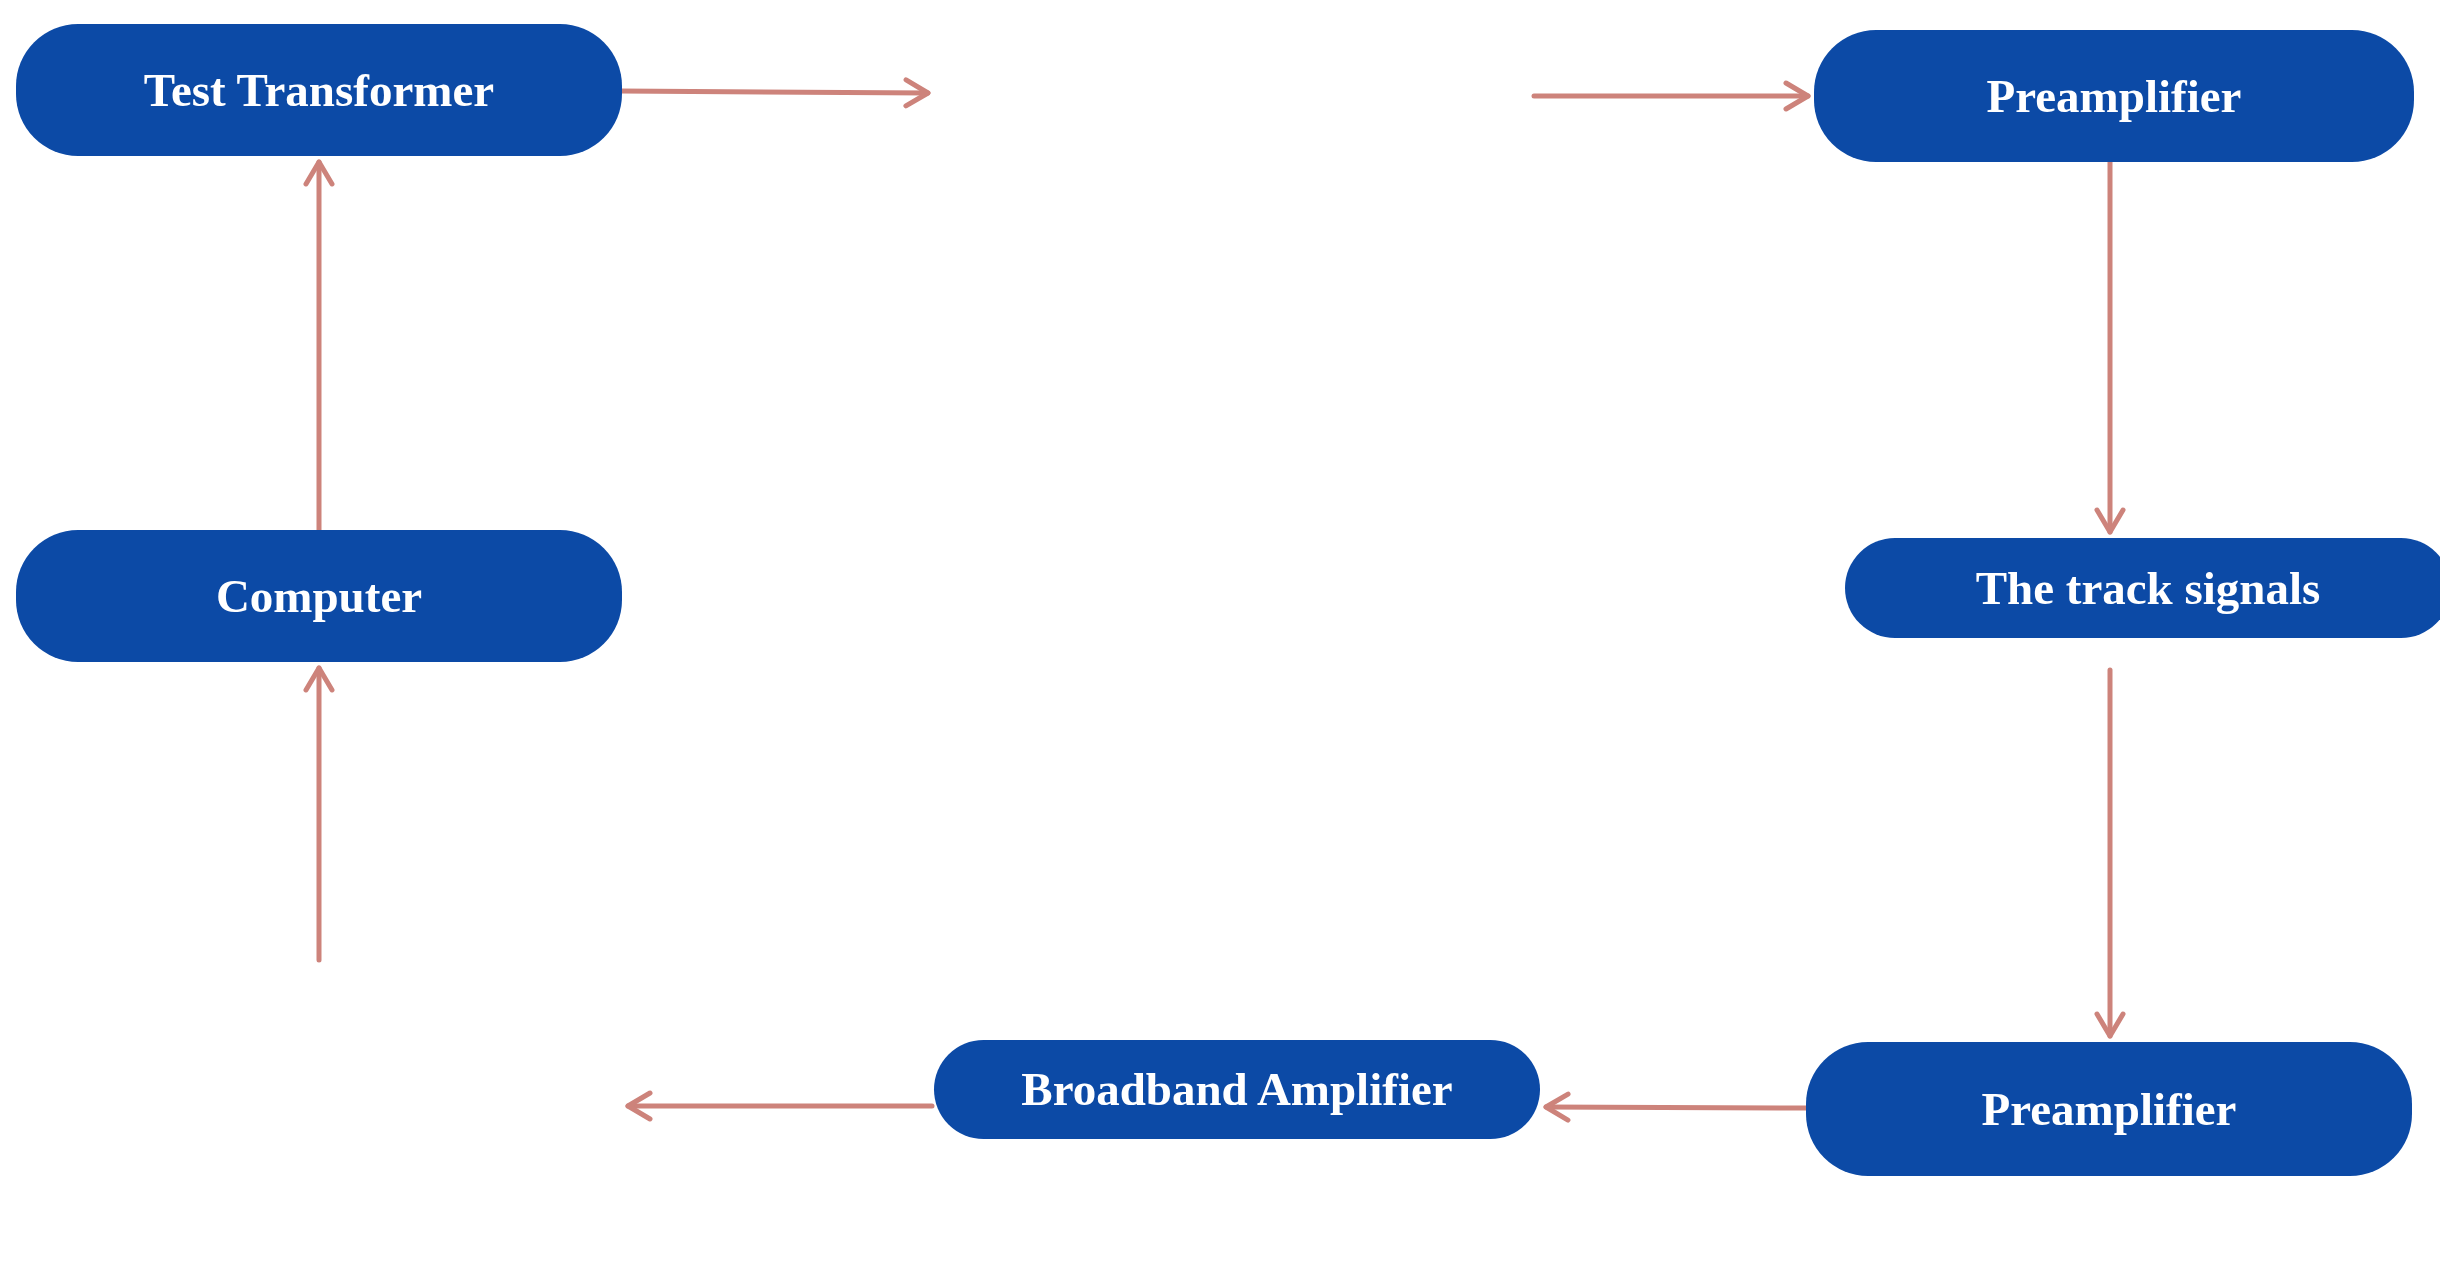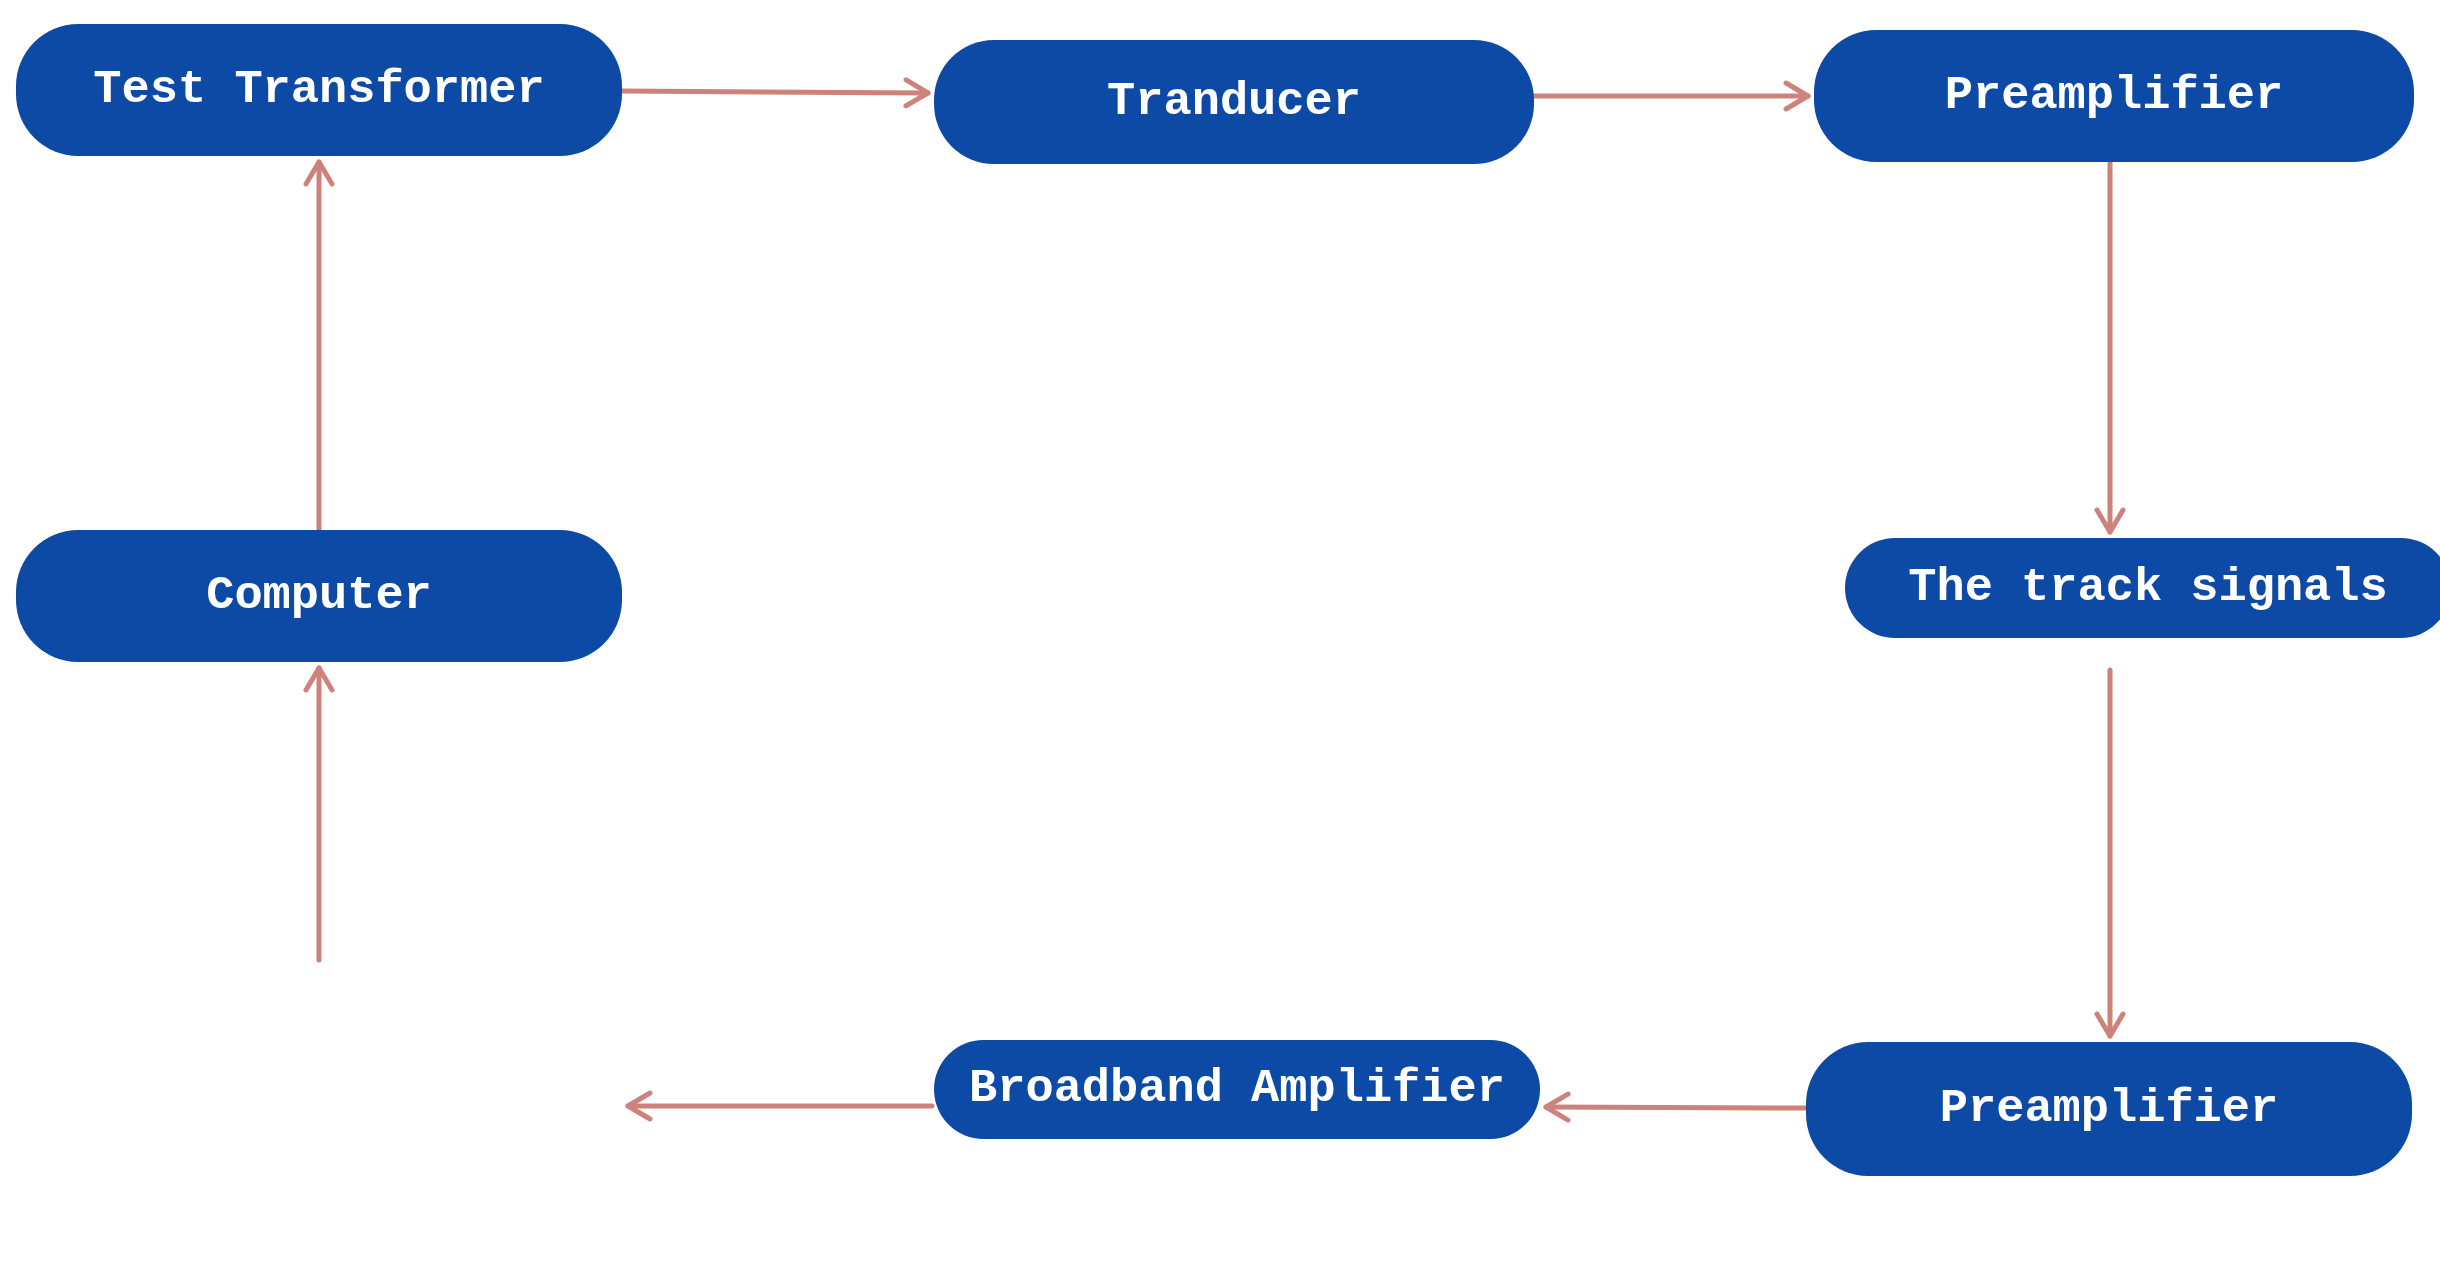--- a/index.html
+++ b/index.html
@@ -5,21 +5,21 @@
   html, body {
     margin: 0;
     padding: 0;
     background: #ffffff;
   }
   .canvas {
     position: relative;
     width: 2440px;
     height: 1266px;
     background: var(--background, #ffffff);
-    font-family: Liberation Mono, monospace;
+    font-family: Liberation Serif, serif;
     overflow: hidden;
   }
   svg.edges {
     position: absolute;
     left: 0;
     top: 0;
     width: 2440px;
     height: 1266px;
     z-index: 1;
   }
@@ -69,23 +69,20 @@
     <path class="edge" d="M 1808 1108 L 1546 1107" marker-end="url(#arrowhead)"></path>
     <path class="edge" d="M 932 1106 L 628 1106" marker-end="url(#arrowhead)"></path>
     <path class="edge" d="M 319 960 L 319 668" marker-end="url(#arrowhead)"></path>
     <path class="edge" d="M 319 532 L 319 162" marker-end="url(#arrowhead)"></path>
   </svg>
 
   <div class="node" style="left:16px; top:24px; width:606px; height:132px;">
     <span class="node-label">Test Transformer</span>
   </div>
 
-  <div class="node" style="left:934px; top:40px; width:600px; height:124px; border-radius:60px;">
-    <span class="node-label">Tranducer</span>
-  </div>
 
   <div class="node" style="left:1814px; top:30px; width:600px; height:132px;">
     <span class="node-label">Preamplifier</span>
   </div>
 
   <div class="node" style="left:1845px; top:538px; width:606px; height:100px;">
     <span class="node-label">The track signals</span>
   </div>
 
   <div class="node" style="left:1806px; top:1042px; width:606px; height:134px;">

